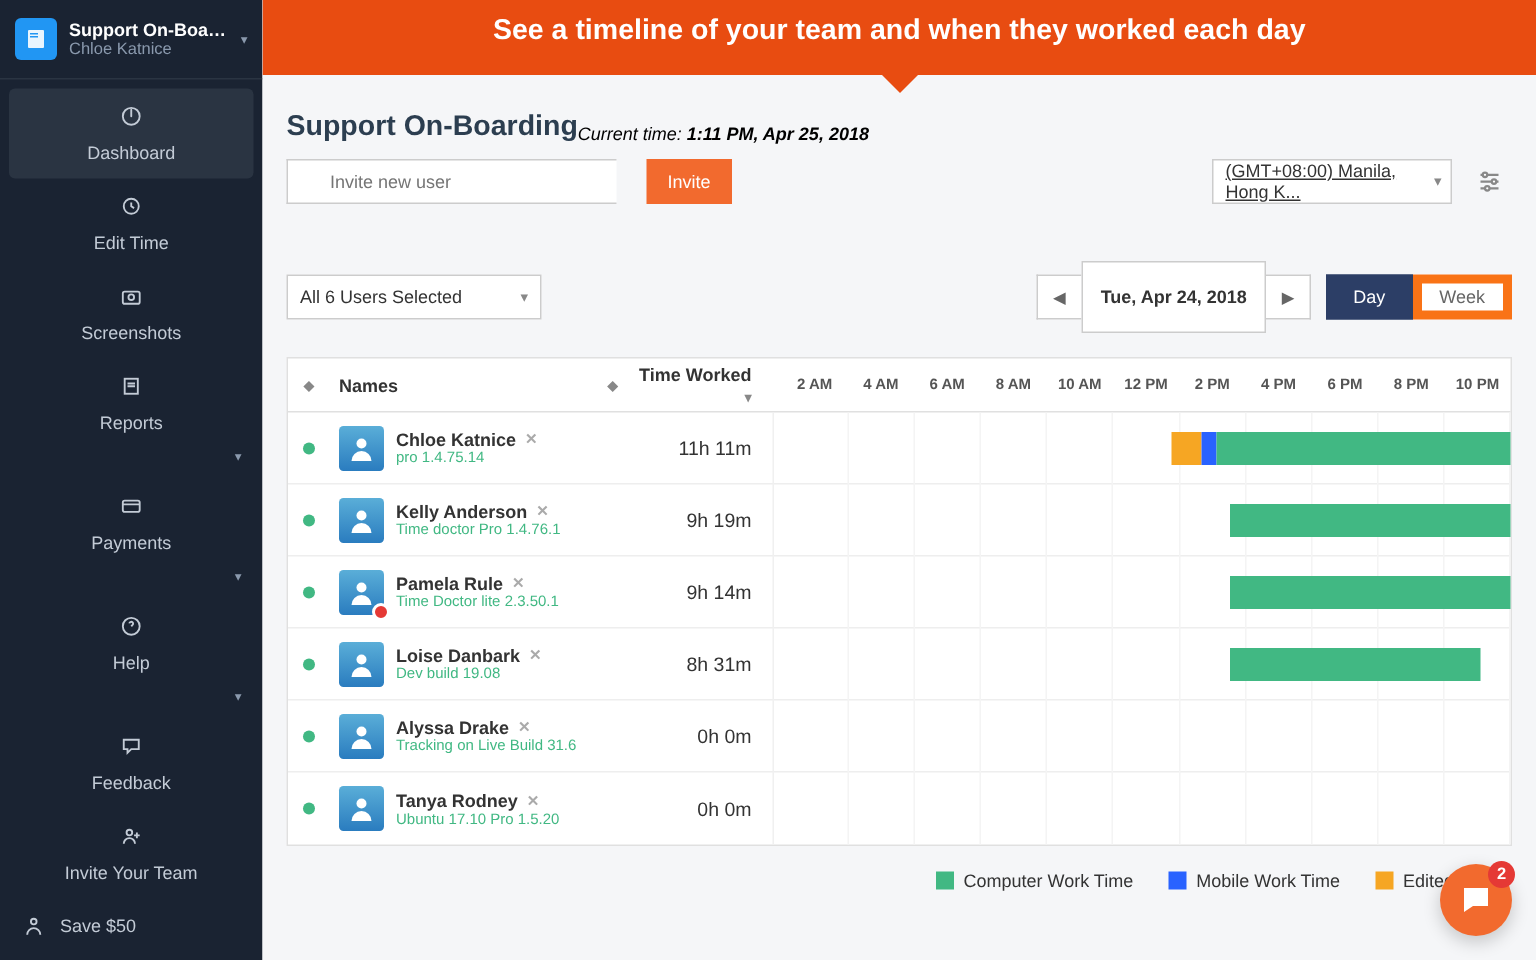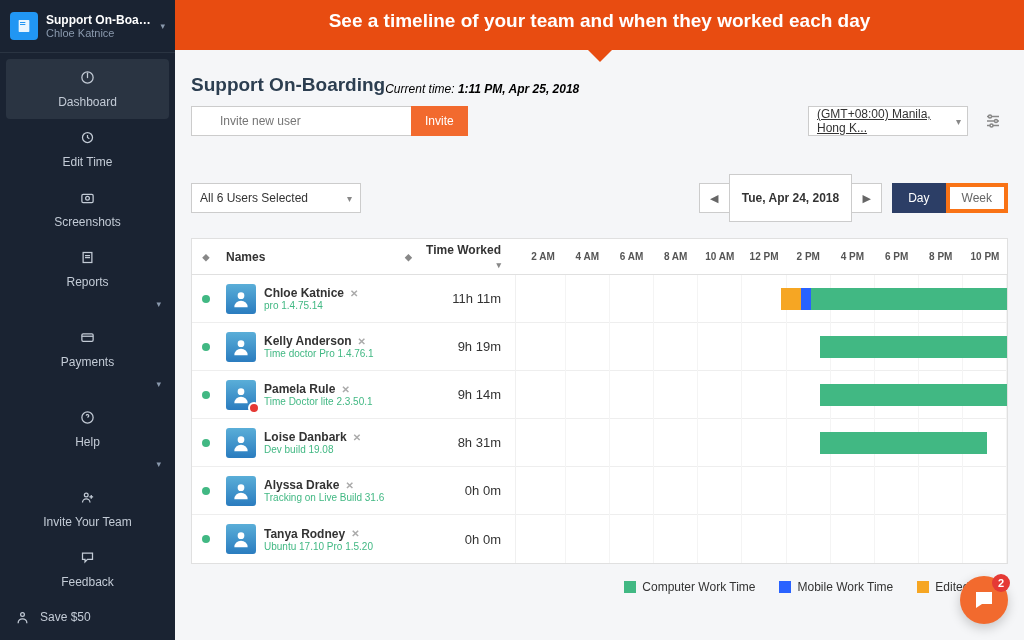--- a/index.html
+++ b/index.html
@@ -20,36 +20,36 @@
 .main { flex: 1; display: flex; flex-direction: column; background: #f5f6f8; overflow:hidden; }
 .banner { background: #e84c11; color: #fff; text-align: center; padding: 10px 0 18px 0; font-size: 19px; font-weight: 600; position: relative; }
 .banner::after { content:''; position:absolute; left:50%; bottom:-12px; transform:translateX(-50%); border-left:12px solid transparent; border-right:12px solid transparent; border-top:12px solid #e84c11; }
 .header-row { display:flex; align-items: flex-end; padding: 24px 16px 10px 16px; }
 .page-title { font-size: 19px; font-weight: 700; color: #2c3e50; }
 .current-time { font-size: 12px; color:#000000;font-style:italic; }
 .current-time b { font-weight: 700; }
 .controls-row { display:flex; justify-content: space-between; align-items: center; padding: 0 16px 10px 16px; gap:10px; }
 .invite-wrap { display:flex; }
 .invite-input { width: 220px; height: 30px; border: 1px solid #ccc; border-right:none; padding: 0 8px 0 28px; font-size:12px; color:#888; background: #fff; position:relative; }
-.invite-icon-wrap { position: relative; }
+.invite-icon-wrap { position: relative; gap: 20px; }
 .invite-icon { position:absolute; left:6px; top:6px; color:#bbb; }
 .invite-btn { background: #f26a2e; color:#fff; border:none; padding: 0 14px; height:30px; font-size:12px; cursor:pointer; }
 .tz-select { height: 30px; border:1px solid #ccc; background:#fff; padding: 0 22px 0 8px; font-size:12px; display:flex; align-items:center; gap:6px; position:relative; width: 160px; }
 .tz-select::after { content:'▾'; position:absolute; right:6px; color:#888; font-size:10px; }
 .settings-icon { width:30px; height:30px; display:flex; align-items:center; justify-content:center; color:#888; cursor:pointer; }
 .right-controls { display:flex; gap:10px; align-items:center;text-decoration:underline; }
 .filters-row { display:flex; justify-content: space-between; align-items:center; padding: 28px 16px 10px 16px; gap: 25px; }
 .user-select { height:30px; width:170px; border:1px solid #ccc; background:#fff; display:flex; align-items:center; padding:0 8px; font-size:12px; justify-content:space-between; }
 .date-nav { display:flex; align-items:center; gap:0; }
 .date-arrow { width:30px; height:30px; border:1px solid #ccc; background:#fff; display:flex; align-items:center; justify-content:center; cursor:pointer; font-size:11px; color:#666; }
 .date-arrow.left { border-right:none; }
 .date-arrow.right { border-left:none; }
 .date-display { height:48px; border:1px solid #ccc; background:#fff; padding:0 12px; display:flex; align-items:center; font-size:12px; font-weight:600; }
 .toggle-group { display:flex; margin-left:10px; }
-.toggle-btn { height:30px; padding:0 12px; border:4px solid #f97316; background:#fff; font-size:12px; cursor:pointer; display:flex; align-items:center; color:#666; }
+.toggle-btn { height:30px; padding:0 12px; border:6px solid #f97316; background:#fff; font-size:12px; cursor:pointer; display:flex; align-items:center; color:#666; }
 .toggle-btn.active { background:#2c3e66; color:#fff; border-color:#2c3e66; }
 .table-wrap { margin: 6px 16px; background:#fff; border:1px solid #e0e0e0; }
 .thead { display:flex; height:36px; align-items:center; border-bottom:1px solid #e0e0e0; font-size:12px; font-weight:700; color:#333; }
 .col-dot { width:28px; display:flex; justify-content:center; }
 .col-name { width:200px; padding-left:6px; display:flex; align-items:center; justify-content:space-between; padding-right:8px; }
 .col-time { width:95px; text-align:right; padding-right:14px; }
 .col-timeline { flex:1; display:flex; padding-left:6px; }
 .hour-label { flex:1; text-align:center; font-size:10px; font-weight:600; color:#555; }
 .trow { display:flex; align-items:center; height:48px; border-bottom:1px solid #eee; }
 .trow:last-child { border-bottom:none; }
@@ -150,33 +150,33 @@
               <circle cx="12" cy="12" r="9"></circle>
               <path d="M10 9 a2 2 0 1 1 3 2 l-1 1 M12 16 l0 0"></path>
             </svg>
           </span>
         <span>Help</span>
         <span class="chev">▾</span>
       </div>
       <div class="nav-item">
         <span class="nav-icon">
             <svg viewBox="0 0 24 24" width="15" height="15" fill="none" stroke="#c3cbd6" stroke-width="2">
+              <path d="M4 5 h16 v10 h-8 l-4 4 v-4 h-4 z"></path>
+            </svg>
+          </span>
+        <span>Feedback</span>
+      </div>
+      <div class="nav-item">
+        <span class="nav-icon">
+            <svg viewBox="0 0 24 24" width="15" height="15" fill="none" stroke="#c3cbd6" stroke-width="2">
               <circle cx="10" cy="8" r="3"></circle>
               <path d="M4 20 a6 6 0 0 1 12 0 M18 8 v6 M15 11 h6"></path>
             </svg>
           </span>
         <span>Invite Your Team</span>
-      </div>
-      <div class="nav-item">
-        <span class="nav-icon">
-            <svg viewBox="0 0 24 24" width="15" height="15" fill="none" stroke="#c3cbd6" stroke-width="2">
-              <path d="M4 5 h16 v10 h-8 l-4 4 v-4 h-4 z"></path>
-            </svg>
-          </span>
-        <span>Feedback</span>
       </div>
     </nav>
     <div class="sidebar-footer">
       <span class="nav-icon">
           <svg viewBox="0 0 24 24" width="15" height="15" fill="none" stroke="#c3cbd6" stroke-width="2">
             <circle cx="12" cy="7" r="3"></circle>
             <path d="M5 21 a7 7 0 0 1 14 0"></path>
           </svg>
         </span>
       <span>Save $50</span>

